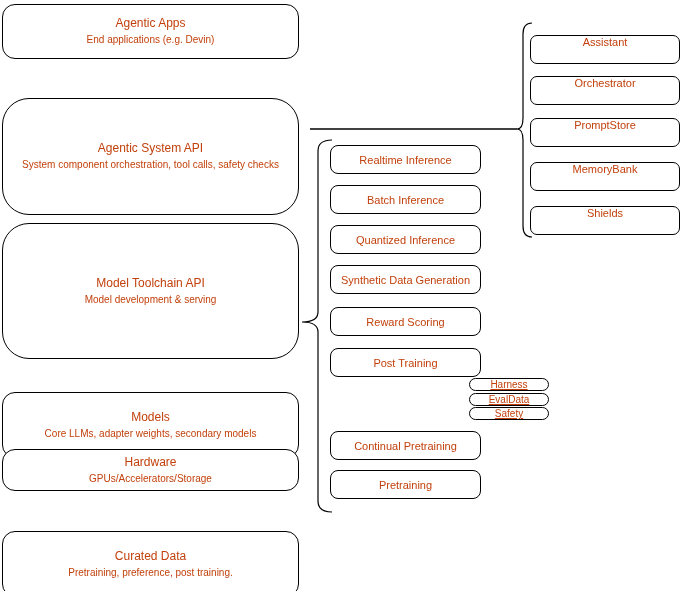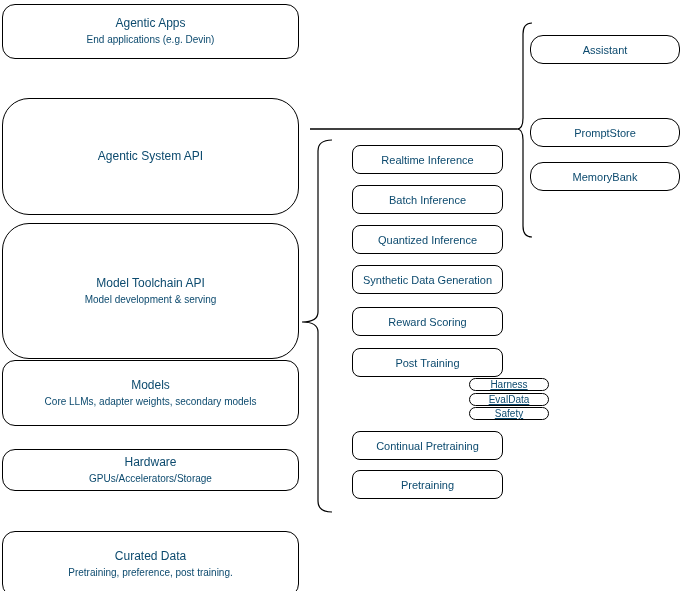--- a/index.html
+++ b/index.html
@@ -2,21 +2,21 @@
 <html><head>
 <meta charset="utf-8">
 <style>
   html, body { margin: 0; padding: 0; background: #ffffff; }
   .canvas {
     position: relative;
     width: 682px;
     height: 591px;
     background: #ffffff;
     font-family: "Liberation Sans", sans-serif;
-    color: #0c4a6e;
+    color: #c2410c;
     overflow: hidden;
   }
   .overlay {
     position: absolute;
     left: 0; top: 0;
     z-index: 1;
   }
   .lbox {
     position: absolute;
     left: 2px;
@@ -41,33 +41,31 @@
     box-sizing: border-box;
     border: 1px solid #000000;
     border-radius: 8px;
     background: #ffffff;
     display: flex;
     align-items: center;
     justify-content: center;
     font-size: 11px;
     white-space: nowrap;
     z-index: 2;
-    margin-left: 22px;
   }
   .rbox {
     position: absolute;
     left: 530px;
     width: 150px;
     height: 29px;
     box-sizing: border-box;
     border: 1px solid #000000;
-    border-radius: 13px;
+    border-radius: 7px;
     background: #ffffff;
     display: flex;
-    align-items: center;
     justify-content: center;
     font-size: 11px;
     white-space: nowrap;
     z-index: 2;
   }
   .pill {
     position: absolute;
     left: 469px;
     width: 80px;
     height: 13px;
@@ -96,28 +94,29 @@
     <path d="M310 129 L517 129" fill="none" stroke="#000000" stroke-width="1.5"></path>
   </svg>
 
   <div class="lbox" style="top:4px; height:55px; border-radius:13px">
     <div class="t">Agentic Apps</div>
     <div class="s">End applications (e.g. Devin)</div>
   </div>
 
   <div class="lbox" style="top:98px; height:117px; border-radius:27px">
     <div class="t">Agentic System API</div>
+    <div class="s">System component orchestration, tool calls, safety checks</div>
   </div>
 
   <div class="lbox" style="top:223px; height:136px; border-radius:27px">
     <div class="t">Model Toolchain API</div>
     <div class="s">Model development &amp; serving</div>
   </div>
 
-  <div class="lbox" style="top:360px; height:66px; border-radius:13px">
+  <div class="lbox" style="top:392px; height:66px; border-radius:13px">
     <div class="t">Models</div>
     <div class="s">Core LLMs, adapter weights, secondary models</div>
   </div>
 
   <div class="lbox" style="top:449px; height:42px; border-radius:13px">
     <div class="t">Hardware</div>
     <div class="s">GPUs/Accelerators/Storage</div>
   </div>
 
   <div class="lbox" style="top:531px; height:66px; border-radius:13px">
@@ -156,20 +155,26 @@
   <div class="pill" style="top:393px">
     <span>EvalData</span>
   </div>
   <div class="pill" style="top:407px">
     <span>Safety</span>
   </div>
 
   <div class="rbox" style="top:35px">
     <span>Assistant</span>
   </div>
+  <div class="rbox" style="top:76px">
+    <span>Orchestrator</span>
+  </div>
   <div class="rbox" style="top:118px">
     <span>PromptStore</span>
   </div>
   <div class="rbox" style="top:162px">
     <span>MemoryBank</span>
   </div>
+  <div class="rbox" style="top:206px">
+    <span>Shields</span>
+  </div>
 
 </div>
 
 </body></html>

